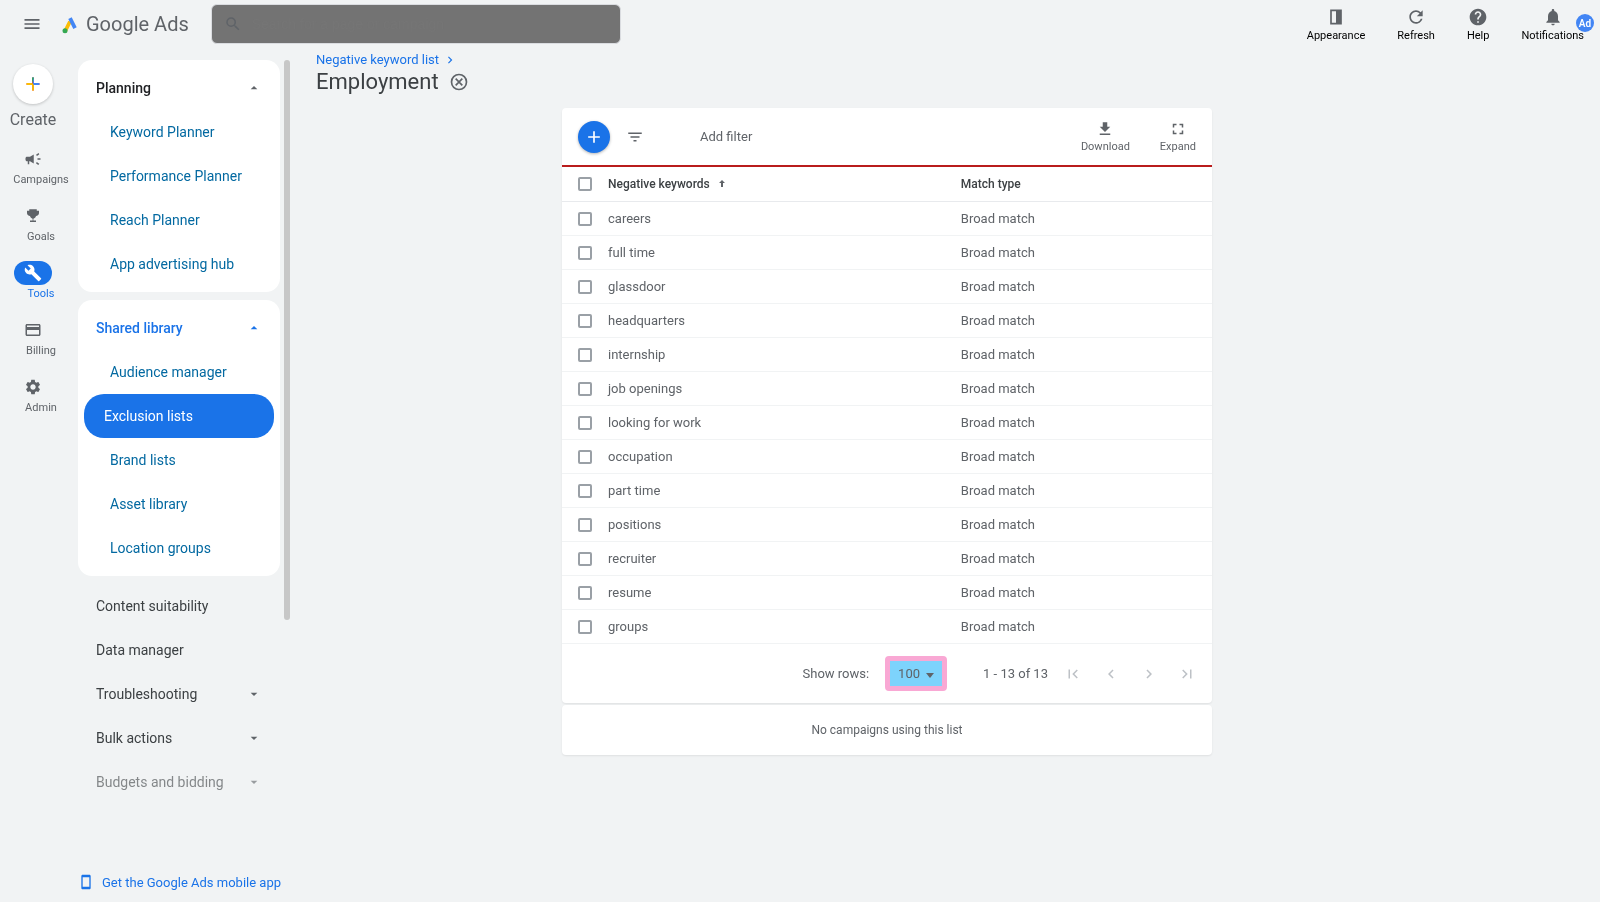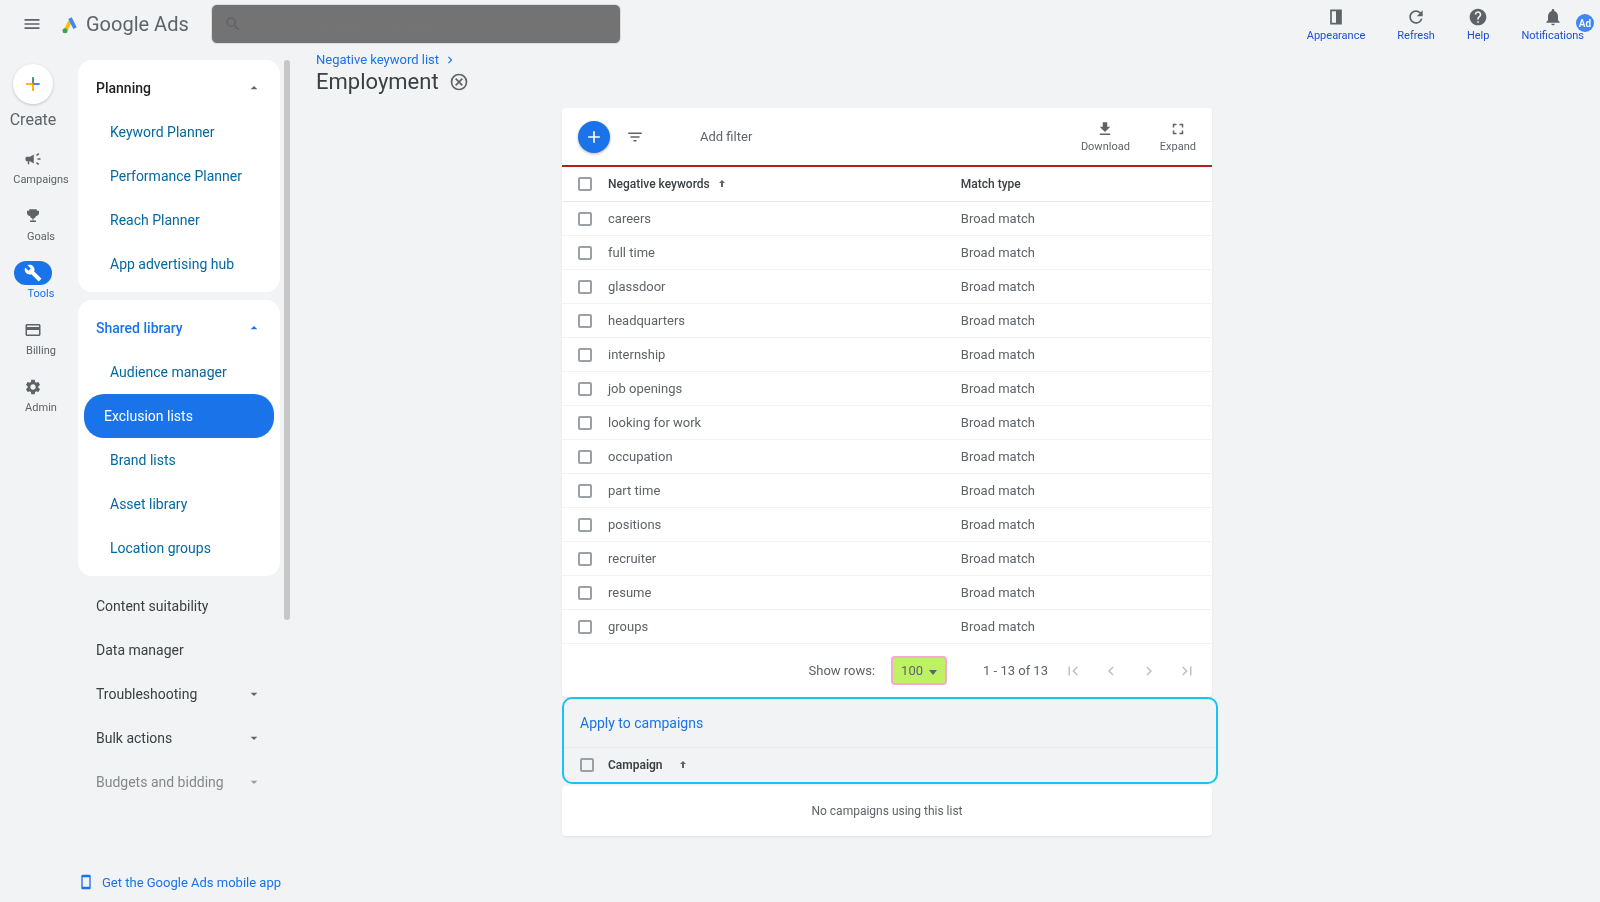--- a/index.html
+++ b/index.html
@@ -7,21 +7,21 @@
 
 
 .header { height: 48px; background: #f1f3f4; display: flex; align-items: center; padding: 0 16px; gap: 12px; }
 .menu-btn { width: 32px; height: 32px; display: flex; align-items: center; justify-content: center; color: #5f6368; cursor: pointer; border-radius: 50%; }
 .logo { display: flex; align-items: center; gap: 6px; }
 .logo-icon { width: 20px; height: 20px; }
 .logo-text { font-size: 20px; color: #5f6368; font-weight: 400; }
 .search-box { width: 410px; height: 40px; background: #737373; border: 1px solid #dadce0; border-radius: 6px; display: flex; align-items: center; padding: 0 12px; gap: 10px; margin-left: 10px; }
 .search-box input { border: none; outline: none; flex: 1; font-size: 14px; background: transparent; }
 .header-right { margin-left: auto; display: flex; gap: 32px; }
-.hdr-item { display: flex; flex-direction: column; align-items: center; gap: 2px; color: #1d4ed8; cursor: pointer; }
+.hdr-item { display: flex; flex-direction: column; align-items: center; gap: 2px; color: #000000; cursor: pointer; }
 .hdr-item span { font-size: 11px; }
 .ad-badge { position: absolute; right: 6px; top: 14px; width: 18px; height: 18px; background: #4285f4; border-radius: 9px; color: #fff; font-size: 10px; font-weight: 600; display: flex; align-items: center; justify-content: center; }
 
 
 .rail { position: absolute; left: 0; top: 48px; width: 66px; bottom: 0; display: flex; flex-direction: column; align-items: center; padding-top: 16px; gap: 18px; }
 .rail-btn { display: flex; flex-direction: column; align-items: center; gap: 2px; color: #5f6368; cursor: pointer; }
 .rail-btn.active .rail-icon { background: #1a73e8; color: #fff; }
 .rail-btn.active span { color: #1a73e8; }
 .rail-icon { width: 38px; height: 24px; border-radius: 12px; display: flex; align-items: center; justify-content: center; }
 .rail-btn span { font-size: 11px; margin-left: 16px; }
@@ -54,21 +54,21 @@
 .tb-item { display: flex; flex-direction: column; align-items: center; font-size: 11px; color: #5f6368; cursor: pointer; gap: 2px; }
 .add-filter { color: #5f6368; font-size: 13px; margin-left: 40px; cursor: pointer; }
 
 .thead { display: flex; padding: 10px 16px; border-bottom: 1px solid #e8eaed; font-size: 12px; font-weight: 500; color: #3c4043; align-items: center; }
 .col-cb { width: 30px; display:flex; align-items:center;}
 .col-kw { flex: 1.5; display:flex; align-items:center; gap:6px;}
 .col-mt { flex: 1; }
 .cb { width: 14px; height: 14px; border: 2px solid #9aa0a6; border-radius: 2px; display: inline-block; cursor: pointer; }
 .trow { display: flex; padding: 9px 16px; border-bottom: 1px solid #f1f3f4; font-size: 13px; color: #5f6368; align-items: center; }
 .table-footer { display: flex; align-items: center; padding: 12px 16px; gap: 16px; font-size: 13px; color: #5f6368; justify-content: flex-end; }
-.rows-select { border: 2px solid #f9a8d4; border-radius: 4px; padding: 5px 22px 5px 8px; cursor: pointer; position: relative; background:#bef264; }
+.rows-select { border: 5px solid #f9a8d4; border-radius: 4px; padding: 5px 22px 5px 8px; cursor: pointer; position: relative; background:#7dd3fc; }
 .rows-select::after { content: ''; border-left: 4px solid transparent; border-right: 4px solid transparent; border-top: 5px solid #5f6368; position: absolute; right: 8px; top: 12px; }
 .pager-icons { display:flex; gap:20px; }
 .pager-icons span { color:#bdc1c6; cursor:pointer;}
 
 .campaigns-count { margin-left: 246px; width: 650px; font-size: 14px; color: #5f6368; padding: 14px 8px 10px; }
 
 .apply-card { margin-left: 246px; width: 656px; border: 2px solid #1ac1f4; border-radius: 10px; }
 .apply-head { padding: 16px; color: #1a73e8; font-size: 14px; border-bottom: 1px solid #e8eaed; cursor: pointer; }
 .apply-table-head { padding: 10px 16px; font-size: 12px; font-weight: 500; color: #3c4043; display: flex; align-items: center; gap: 14px; }
 
@@ -413,25 +413,15 @@
         <span>
             <svg width="18" height="18" viewBox="0 0 24 24">
               <path fill="currentColor" d="M5.59 7.41L10.18 12l-4.59 4.59L7 18l6-6-6-6zM16 6h2v12h-2z"></path>
             </svg>
           </span>
       </div>
     </div>
   </div>
 
 
-  <div class="apply-card">
-    <div class="apply-head">Apply to campaigns</div>
-    <div class="apply-table-head">
-      <span class="cb"></span>
-      <span style="font-weight:600">Campaign</span>
-      <svg width="12" height="12" viewBox="0 0 24 24">
-          <path fill="#5f6368" d="M12 4l-6 6h4v8h4v-8h4z"></path>
-        </svg>
-    </div>
-  </div>
 
   <div class="no-camp">No campaigns using this list</div>
 </div>
 
 </body></html>

